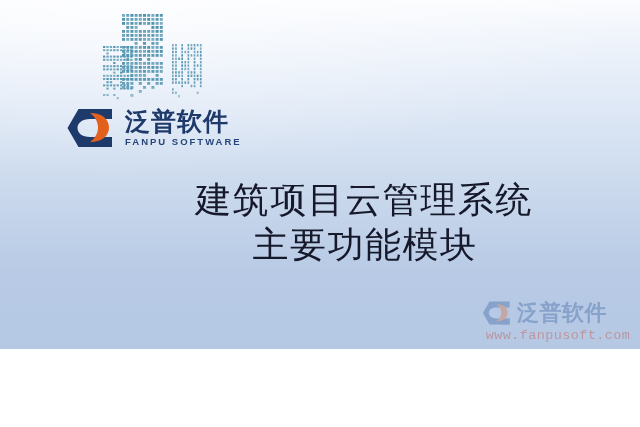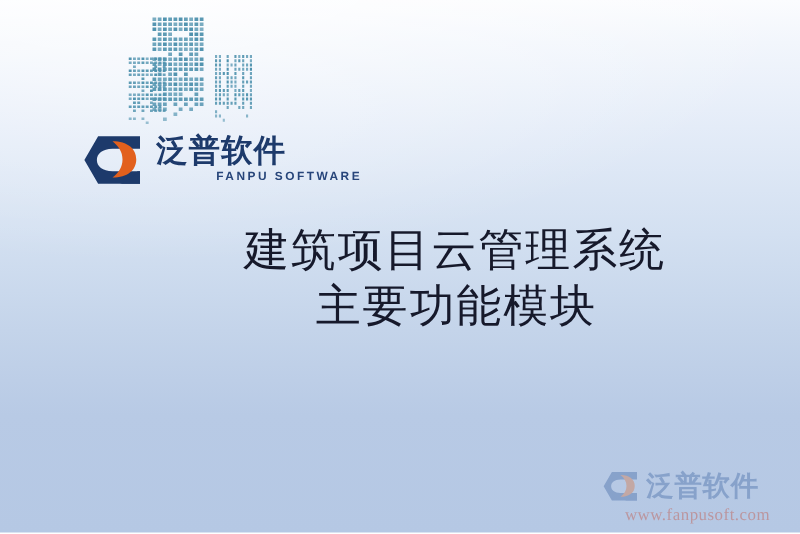--- a/index.html
+++ b/index.html
@@ -9,21 +9,21 @@
   body {
     width: 640px;
     height: 427px;
     overflow: hidden;
     font-family: "Liberation Sans", sans-serif;
   }
 
   #slide {
     position: relative;
     width: 640px;
-    height: 426px;
+    height: 349px;
     overflow: hidden;
     background: linear-gradient(to bottom,
         #fbfcfe 0%,
         #f2f6fc 8%,
         #e4ecf8 24%,
         #d3e0f1 44%,
         #c4d4ea 62%,
         #b8cae5 78%,
         #b5c8e4 100%);
   }
@@ -75,21 +75,20 @@
     white-space: nowrap;
   }
   .brand-en {
     margin-top: 3px;
     font-size: 9.5px;
     font-weight: bold;
     color: #27457a;
     letter-spacing: 2.0px;
     white-space: nowrap;
     font-family: "Liberation Sans", sans-serif;
-    margin-left: 48px;
   }
 
   
   .title-block {
     position: absolute;
     left: 0;
     top: 178px;
     width: 640px;
     text-align: center;
     padding-left: 44px;
@@ -128,21 +127,21 @@
     white-space: nowrap;
     font-family: "Liberation Sans", sans-serif;
   }
   .wm-url {
     margin-top: 2px;
     font-size: 13.5px;
     color: #c06a62;
     letter-spacing: 0.4px;
     white-space: nowrap;
     text-align: center;
-    font-family: Liberation Serif, serif;
+    font-family: Liberation Mono, monospace;
   }
 </style>
 </head>
 <body>
 
 <div id="slide">
 
   <div class="skyline">
     <svg viewBox="0 0 110 104" width="110" height="104" aria-hidden="true">
       <g id="sky-pixels" fill="#4f92ae">

